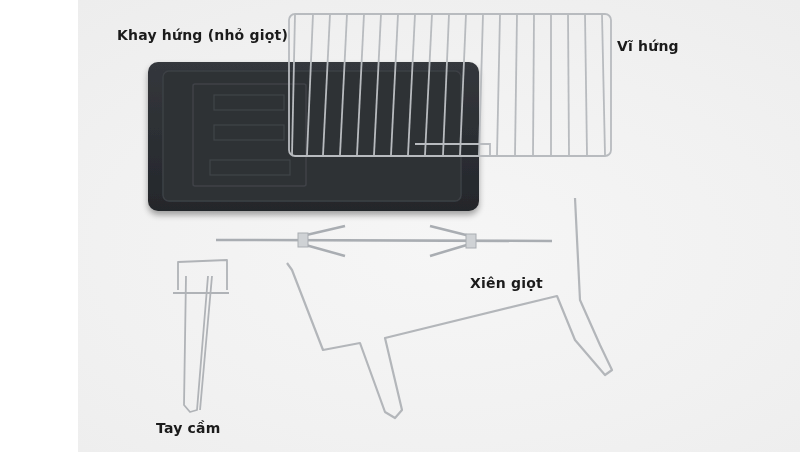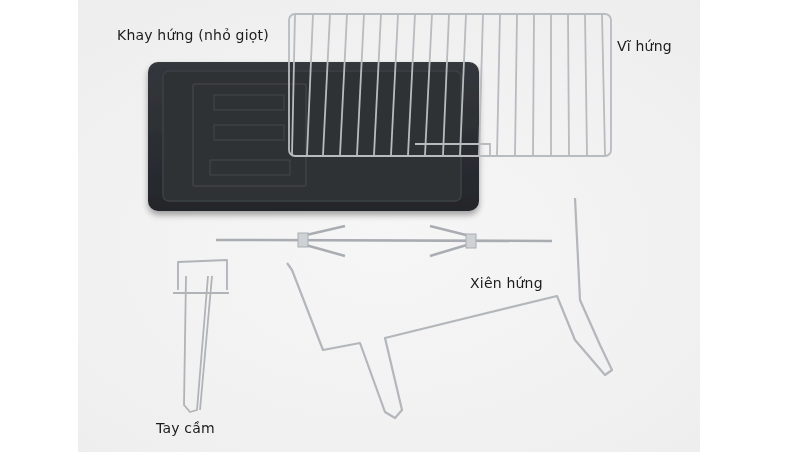--- a/index.html
+++ b/index.html
@@ -1,17 +1,17 @@
 <!DOCTYPE html>
 <html><head>
 <meta charset="utf-8">
 <style>
   html, body { margin:0; padding:0; }
   body { width:800px; height:452px; overflow:hidden; background:#ffffff; font-family:"DejaVu Sans", sans-serif; }
-  .stage { position:relative; width:700px; height:452px; background: radial-gradient(ellipse at 55% 55%, #f6f6f6 0%, #f1f1f1 55%, #ececec 100%); overflow:hidden; }
+  .stage { position:relative; width:800px; height:452px; background: radial-gradient(ellipse at 55% 55%, #f6f6f6 0%, #f1f1f1 55%, #ececec 100%); overflow:hidden;font-weight:bold; }
   .stage-left-white { position:absolute; left:0; top:0; width:78px; height:452px; background:#ffffff; }
   .label { position:absolute; font-size:14px; color:#1b1b1b; white-space:nowrap; letter-spacing:0.2px; }
   svg.scene { position:absolute; left:0; top:0; }
 </style>
 </head>
 <body>
 
 <div class="stage">
   <div class="stage-left-white"></div>
 
@@ -84,15 +84,15 @@
     <g stroke="#b0b3b7" stroke-width="1.8" fill="none" stroke-linejoin="round">
       <polyline points="178,290 178,262 227,260 227,290"></polyline>
       <line x1="173" y1="293" x2="229" y2="293"></line>
       <polyline points="186,276 184,405 190,412 197,410 208,276"></polyline>
       <polyline points="212,276 200,410"></polyline>
     </g>
   </svg>
 
   <span class="label" style="left:117px; top:27px;">Khay hứng (nhỏ giọt)</span>
   <span class="label" style="left:617px; top:38px;">Vĩ hứng</span>
-  <span class="label" style="left:470px; top:275px;">Xiên hứng</span>
+  <span class="label" style="left:470px; top:275px;">Xiên giọt</span>
   <span class="label" style="left:156px; top:420px;">Tay cầm</span>
 </div>
 
 </body></html>

